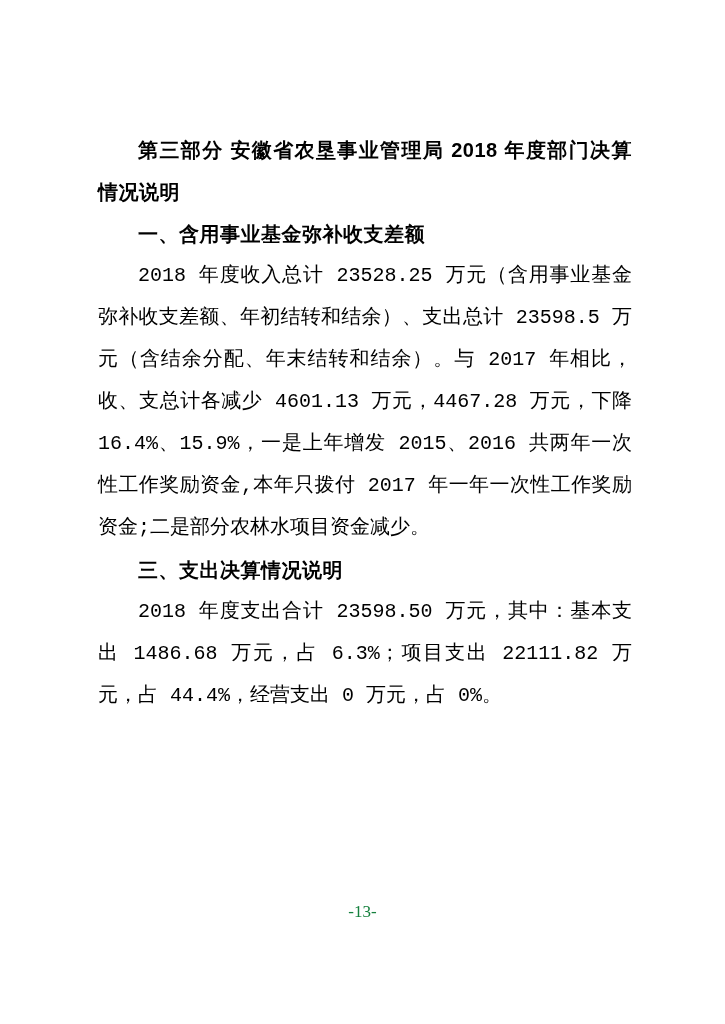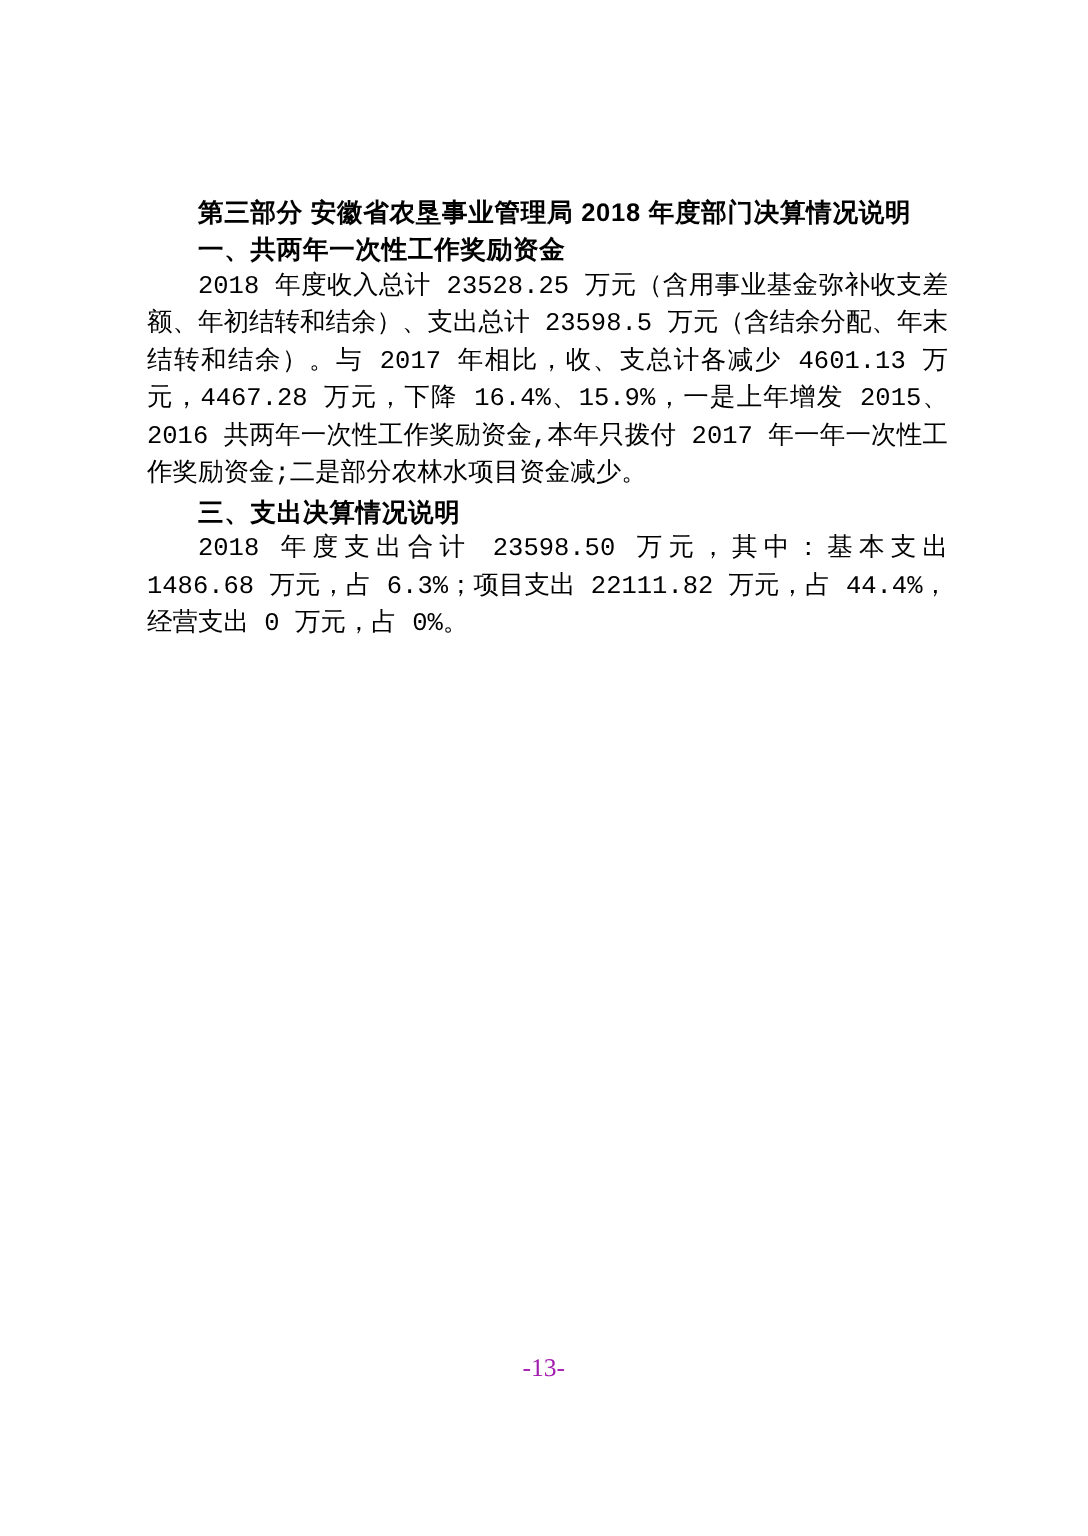--- a/index.html
+++ b/index.html
@@ -23,22 +23,22 @@
   .content {
     position: absolute;
     left: 98px;
     top: 129px;
     width: 534px;
   }
   .doc-title,
   .sec-heading,
   .body-para {
     margin: 0;
-    font-size: 17px;
-    line-height: 25px;
+    font-size: 20px;
+    line-height: 42px;
     text-indent: 2em;
   }
   .doc-title,
   .sec-heading {
     font-family: "Liberation Sans", "DejaVu Sans", sans-serif;
     font-weight: 700;
     text-align: justify;
     letter-spacing: 0.5px;
   }
   .body-para {
@@ -46,32 +46,32 @@
     text-align: justify;
   }
   .page-number {
     position: absolute;
     left: 0;
     right: 0;
     top: 902px;
     text-align: center;
     font-size: 17px;
     font-family: "Liberation Serif", "DejaVu Serif", serif;
-    color: #a21caf;
+    color: #15803d;
   }
 </style>
 </head>
 <body>
 
 <div class="page">
   <div class="content">
 
     <p class="doc-title">第三部分 安徽省农垦事业管理局 2018 年度部门决算情况说明</p>
 
-    <p class="sec-heading">一、共两年一次性工作奖励资金</p>
+    <p class="sec-heading">一、含用事业基金弥补收支差额</p>
     <p class="body-para">2018 年度收入总计 23528.25 万元（含用事业基金弥补收支差额、年初结转和结余）、支出总计 23598.5 万元（含结余分配、年末结转和结余）。与 2017 年相比，收、支总计各减少 4601.13 万元，4467.28 万元，下降 16.4%、15.9%，一是上年增发 2015、2016 共两年一次性工作奖励资金,本年只拨付 2017 年一年一次性工作奖励资金;二是部分农林水项目资金减少。</p>
 
 
     <p class="sec-heading">三、支出决算情况说明</p>
     <p class="body-para">2018 年度支出合计 23598.50 万元，其中：基本支出 1486.68 万元，占 6.3%；项目支出 22111.82 万元，占 44.4%，经营支出 0 万元，占 0%。</p>
 
 
   </div>
 
   <div class="page-number">-13-</div>

